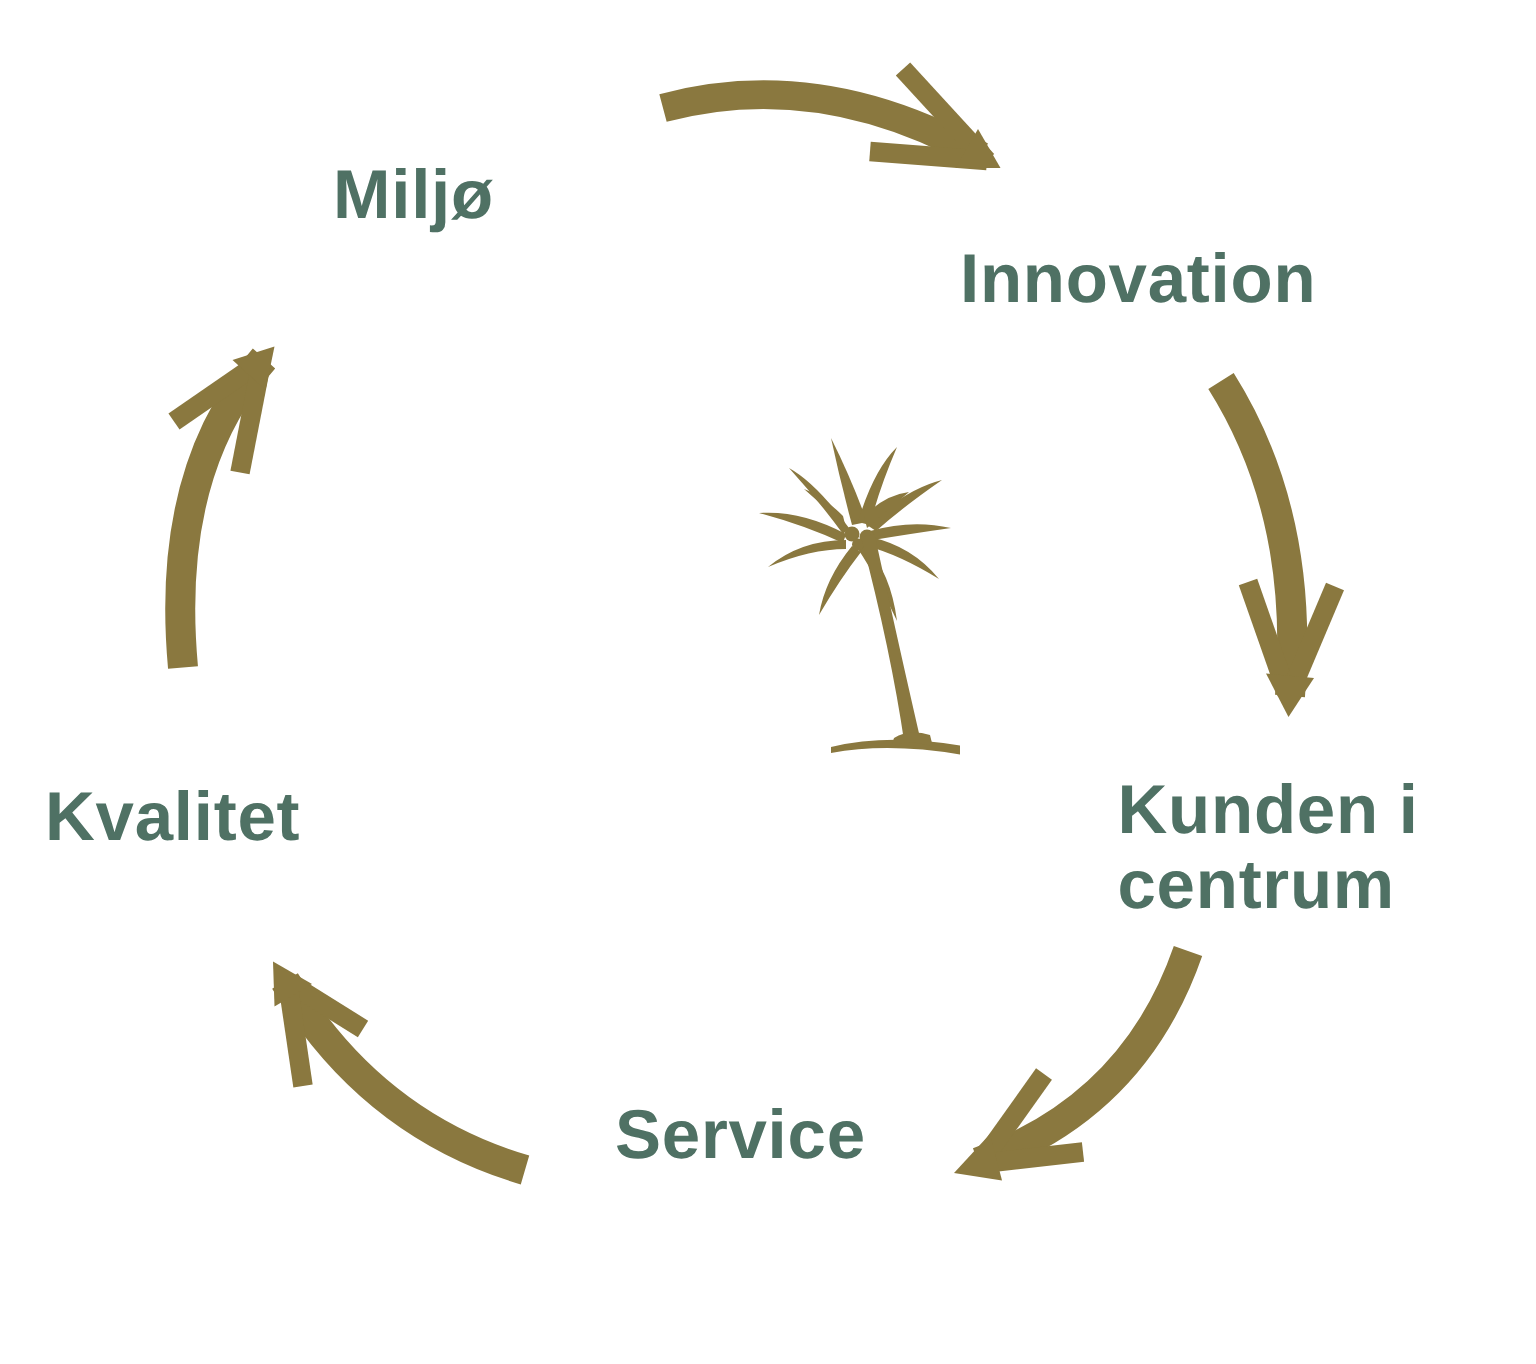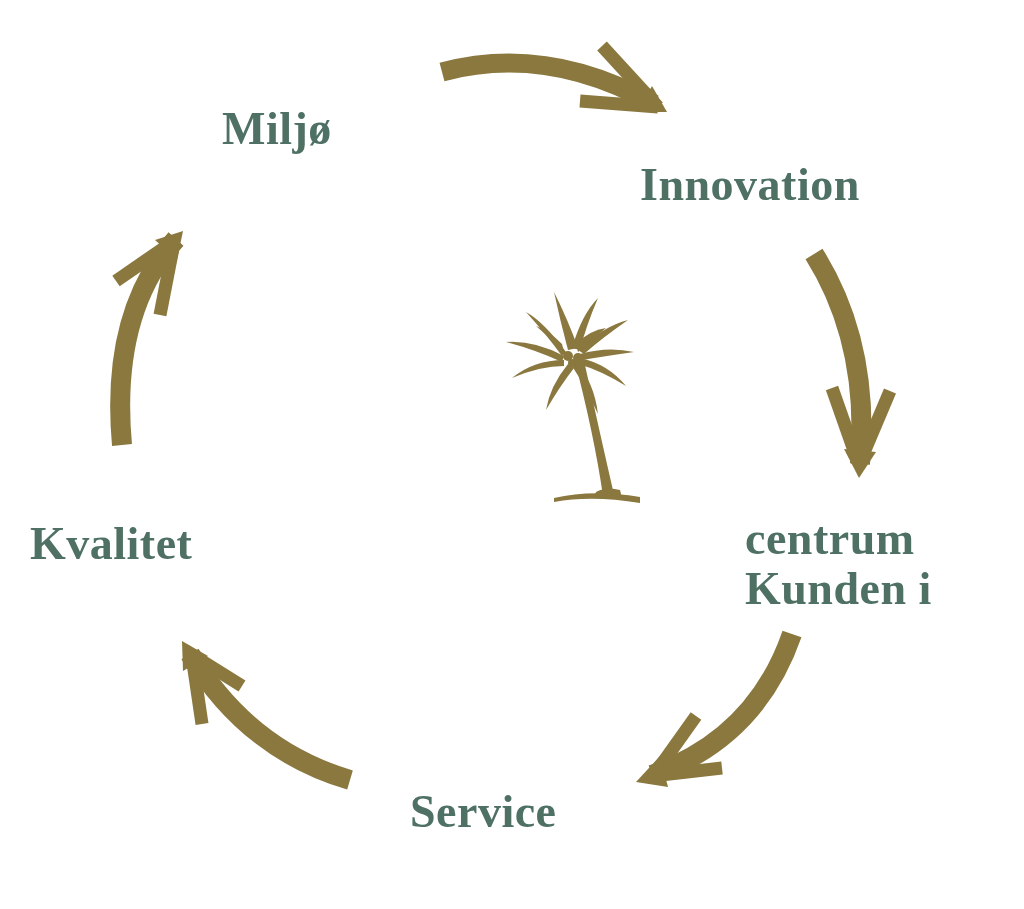--- a/index.html
+++ b/index.html
@@ -6,21 +6,21 @@
     margin: 0;
     padding: 0;
     background: #ffffff;
   }
   #stage {
     position: relative;
     width: 1024px;
     height: 909px;
     background: var(--background, #ffffff);
     overflow: hidden;
-    font-family: Liberation Serif, serif;
+    font-family: Liberation Sans, sans-serif;
   }
   .node-label {
     position: absolute;
     font-weight: 700;
     font-size: 46px;
     letter-spacing: 0.5px;
     color: var(--label-green, #4F7164);
     white-space: nowrap;
     line-height: 50px;
   }
@@ -53,25 +53,25 @@
 </head>
 <body>
 
 <div id="stage">
 
   <div class="node-label" style="left:222px; top:104px;">Miljø</div>
 
   <div class="node-label" style="left:616px; top:160px;margin-left:24px;">Innovation</div>
 
   <div class="node-label" style="left:745px; top:514px;">
+    <div>Kunden i</div>
     <div>centrum</div>
-    <div>Kunden i</div>
   </div>
 
-  <div class="node-label" style="left:410px; top:787px;">Service</div>
+  <div class="node-label" style="left:410px; top:731px;">Service</div>
 
   <div class="node-label" style="left:30px; top:519px;">Kvalitet</div>
 
 
   <svg class="palm-svg" width="150" height="230" viewBox="0 0 150 230">
     <g class="palm-part">
 
       <path d="M 76,64 Q 68,34 62,6 Q 76,34 86,62 Z"></path>
       <path d="M 80,62 Q 90,28 106,12 Q 94,40 88,64 Z"></path>
       <path d="M 86,64 Q 112,40 136,34 Q 110,52 92,68 Z"></path>

